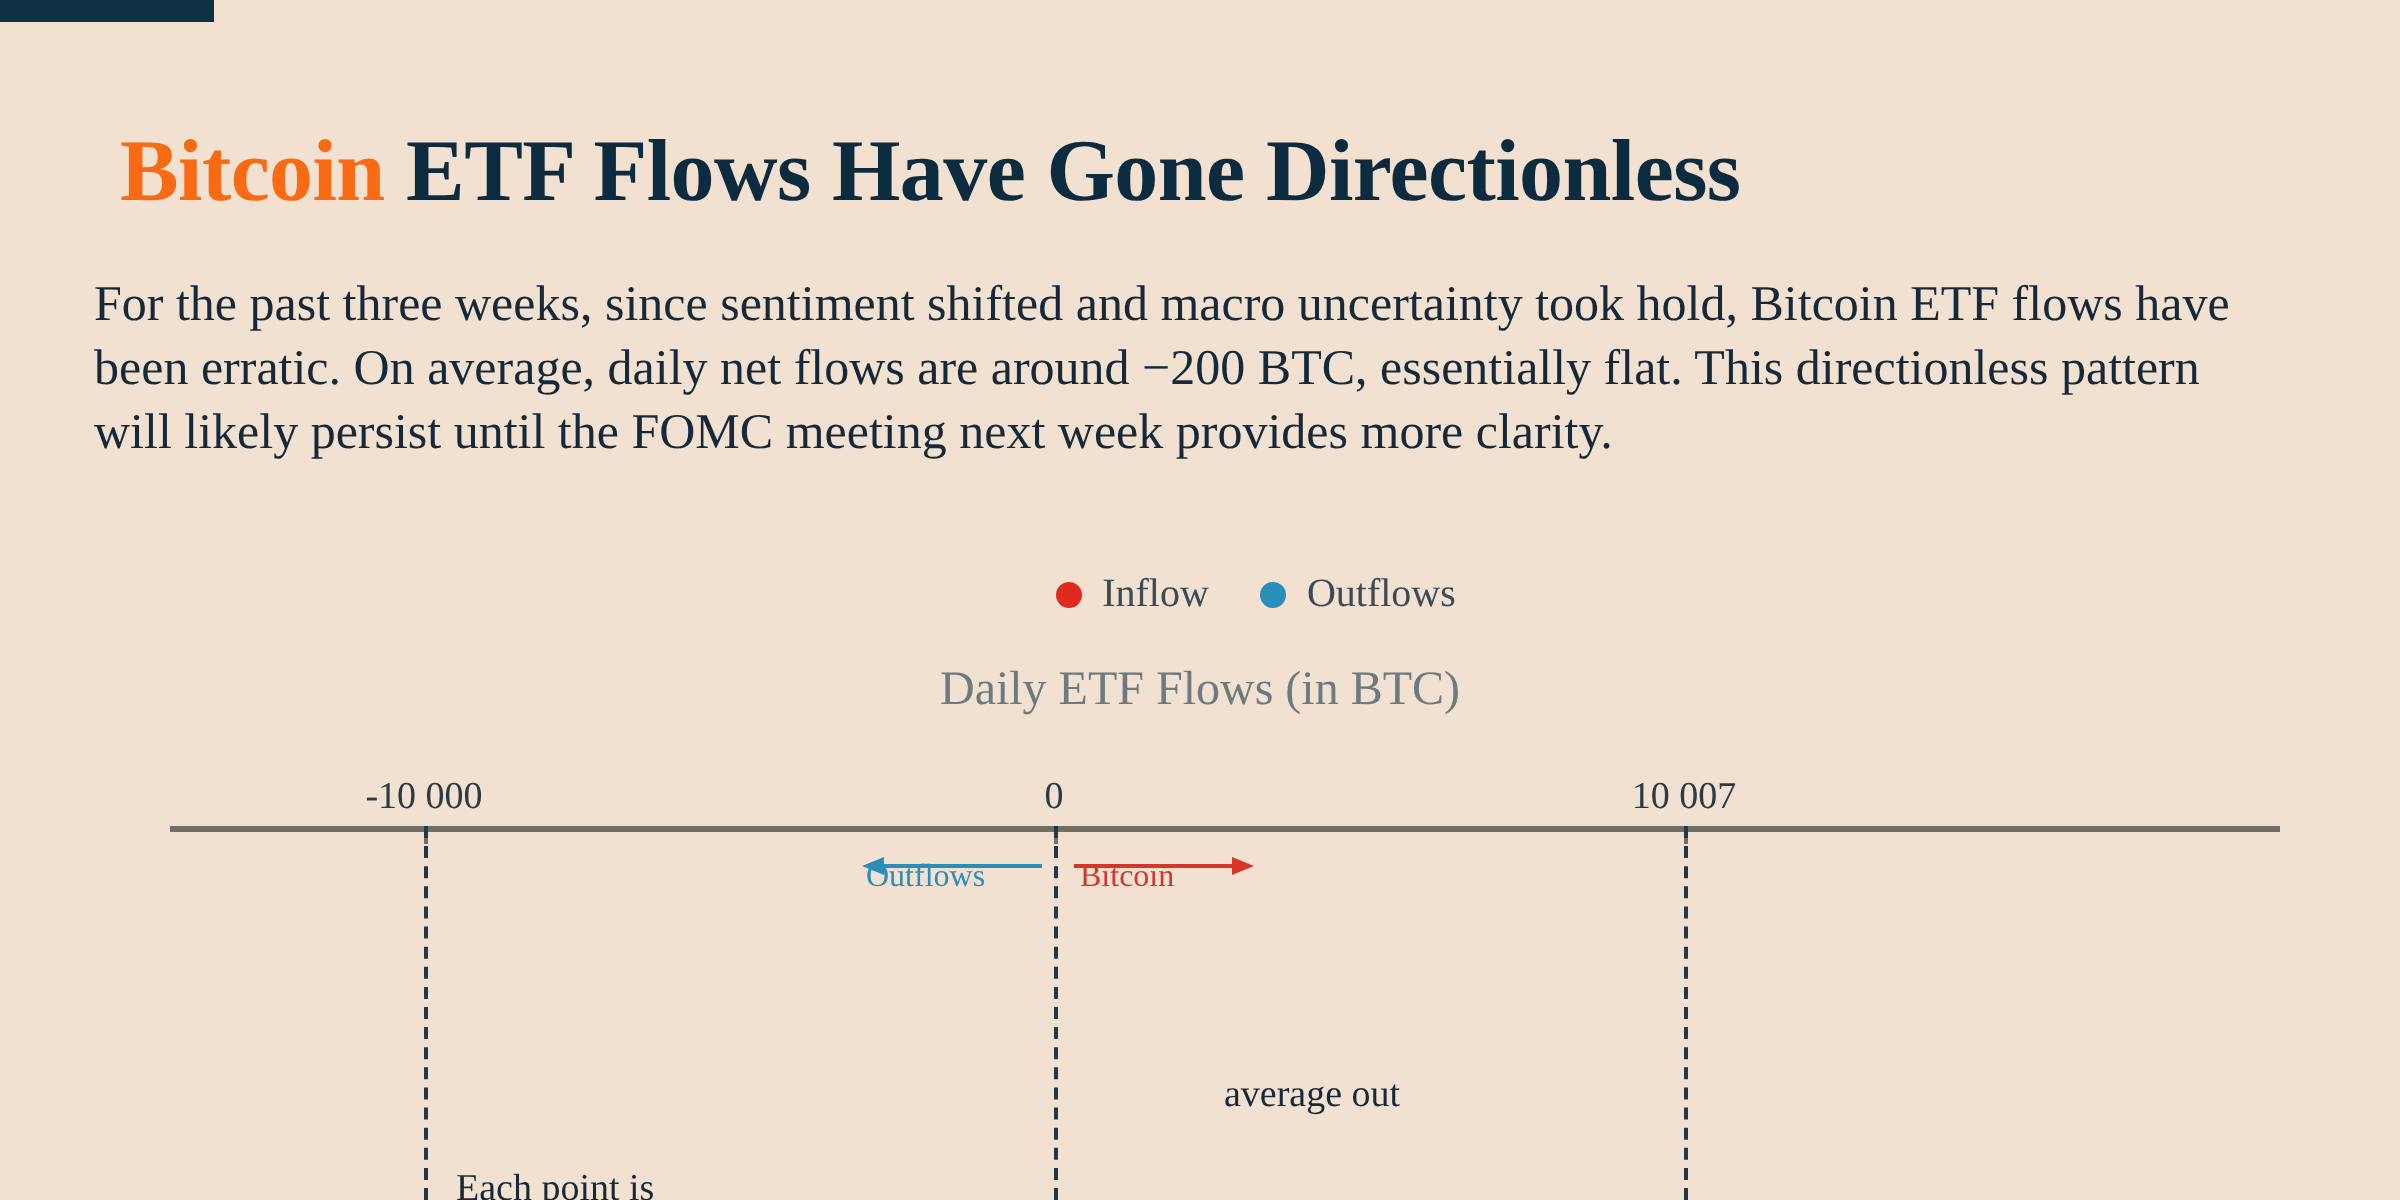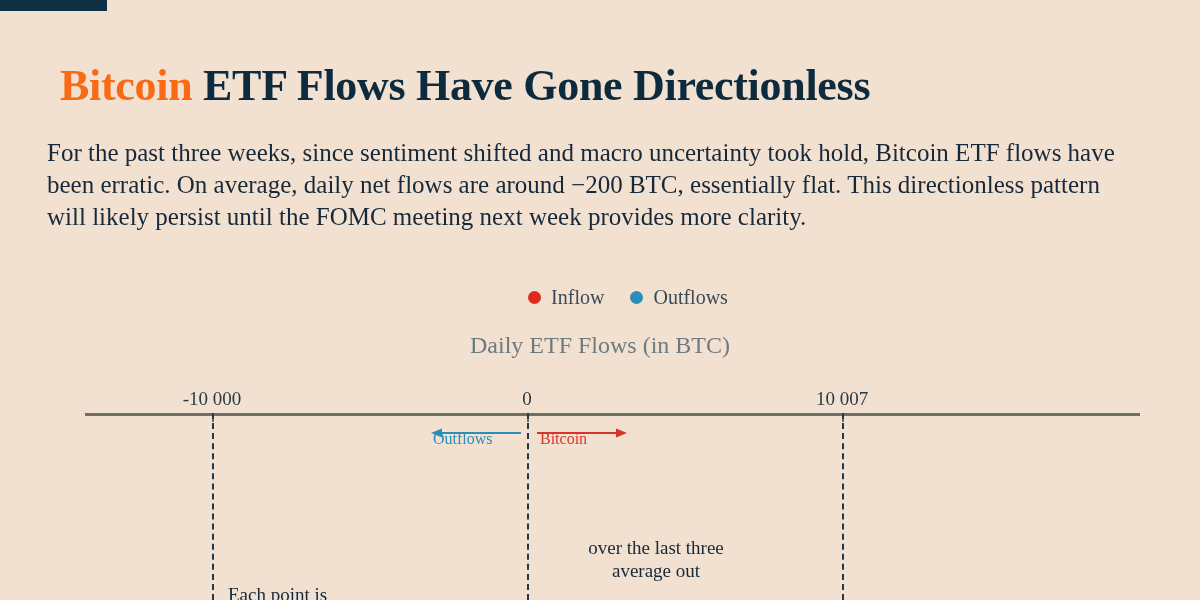--- a/index.html
+++ b/index.html
@@ -227,21 +227,20 @@
 
   <div class="dir-arrow" style="left:537px;">
     <svg width="90" height="12" viewBox="0 0 90 12">
       <line x1="0" y1="5" x2="82" y2="5" stroke="#d4372a" stroke-width="2"></line>
       <polygon points="90,5 79,0.5 79,9.5" fill="#d4372a"></polygon>
     </svg>
   </div>
   <div class="dir-annot dir-inflows">Bitcoin</div>
 
   <div class="annot annot-center">
-    <span class="annot-line">over the last three</span>
     <span class="annot-line">average out</span>
   </div>
 
   <div class="annot annot-left">
     <span class="annot-line">Each point is</span>
   </div>
 
 </div>
 
 </body></html>

